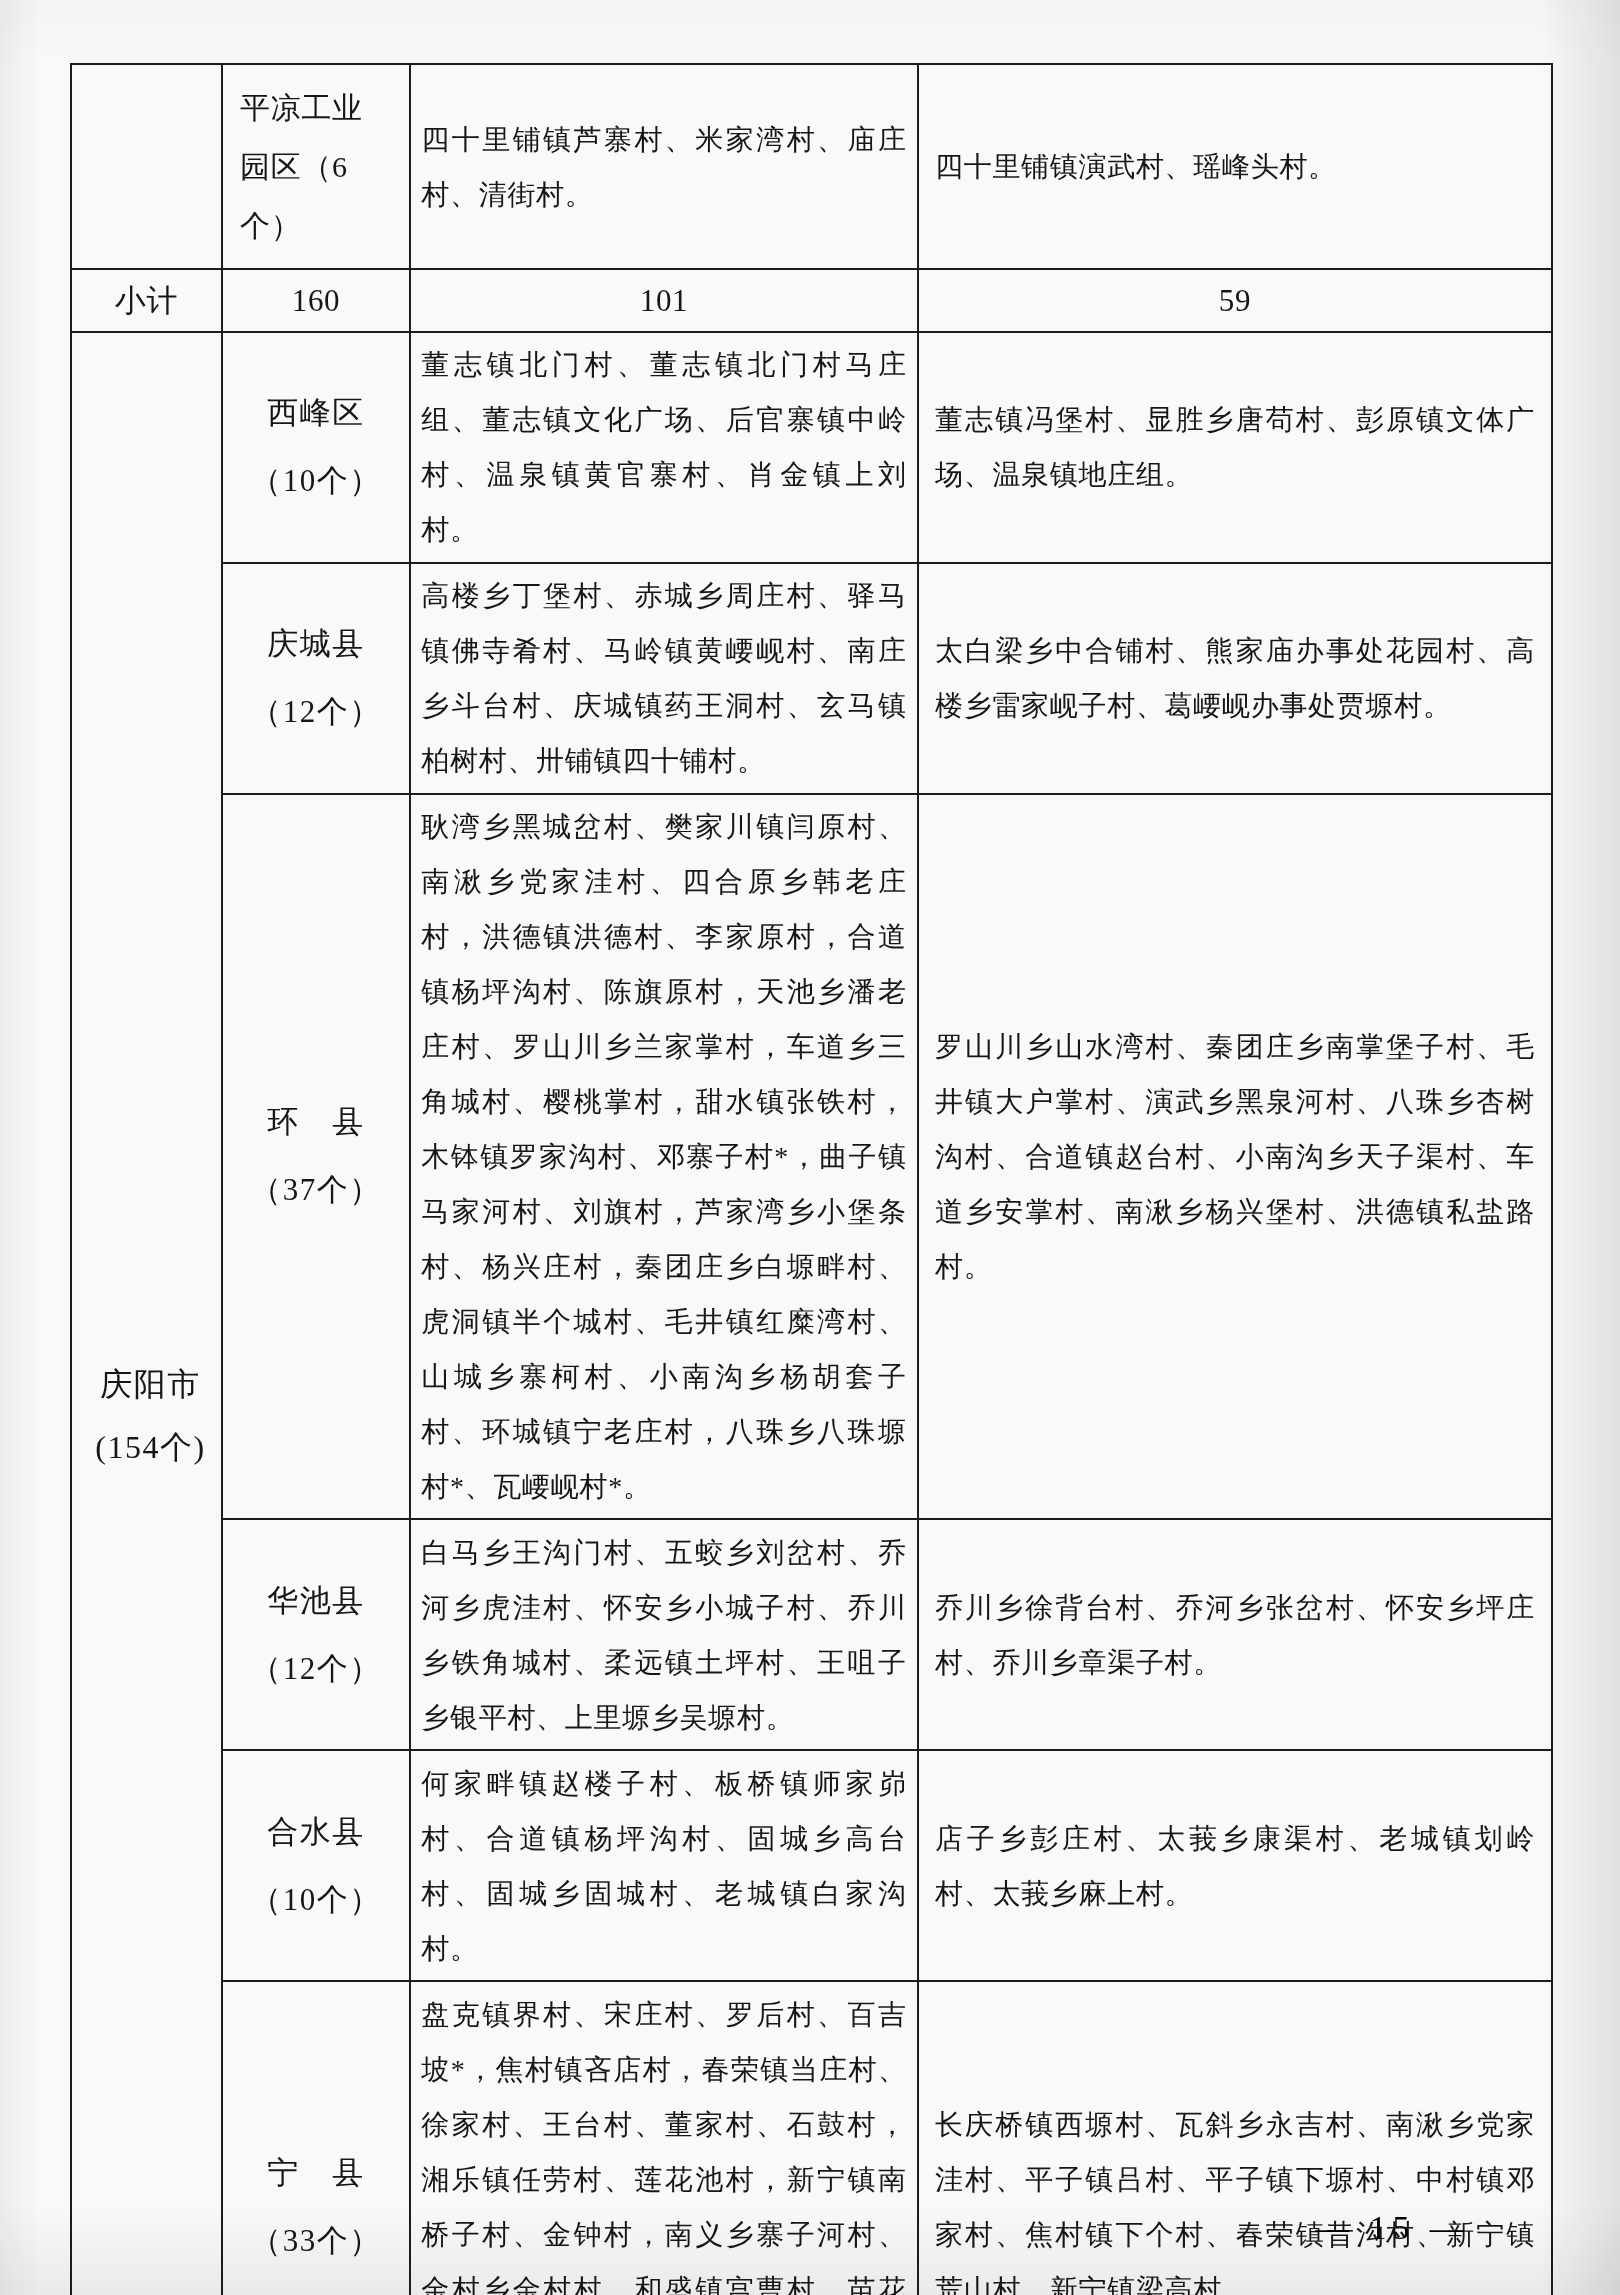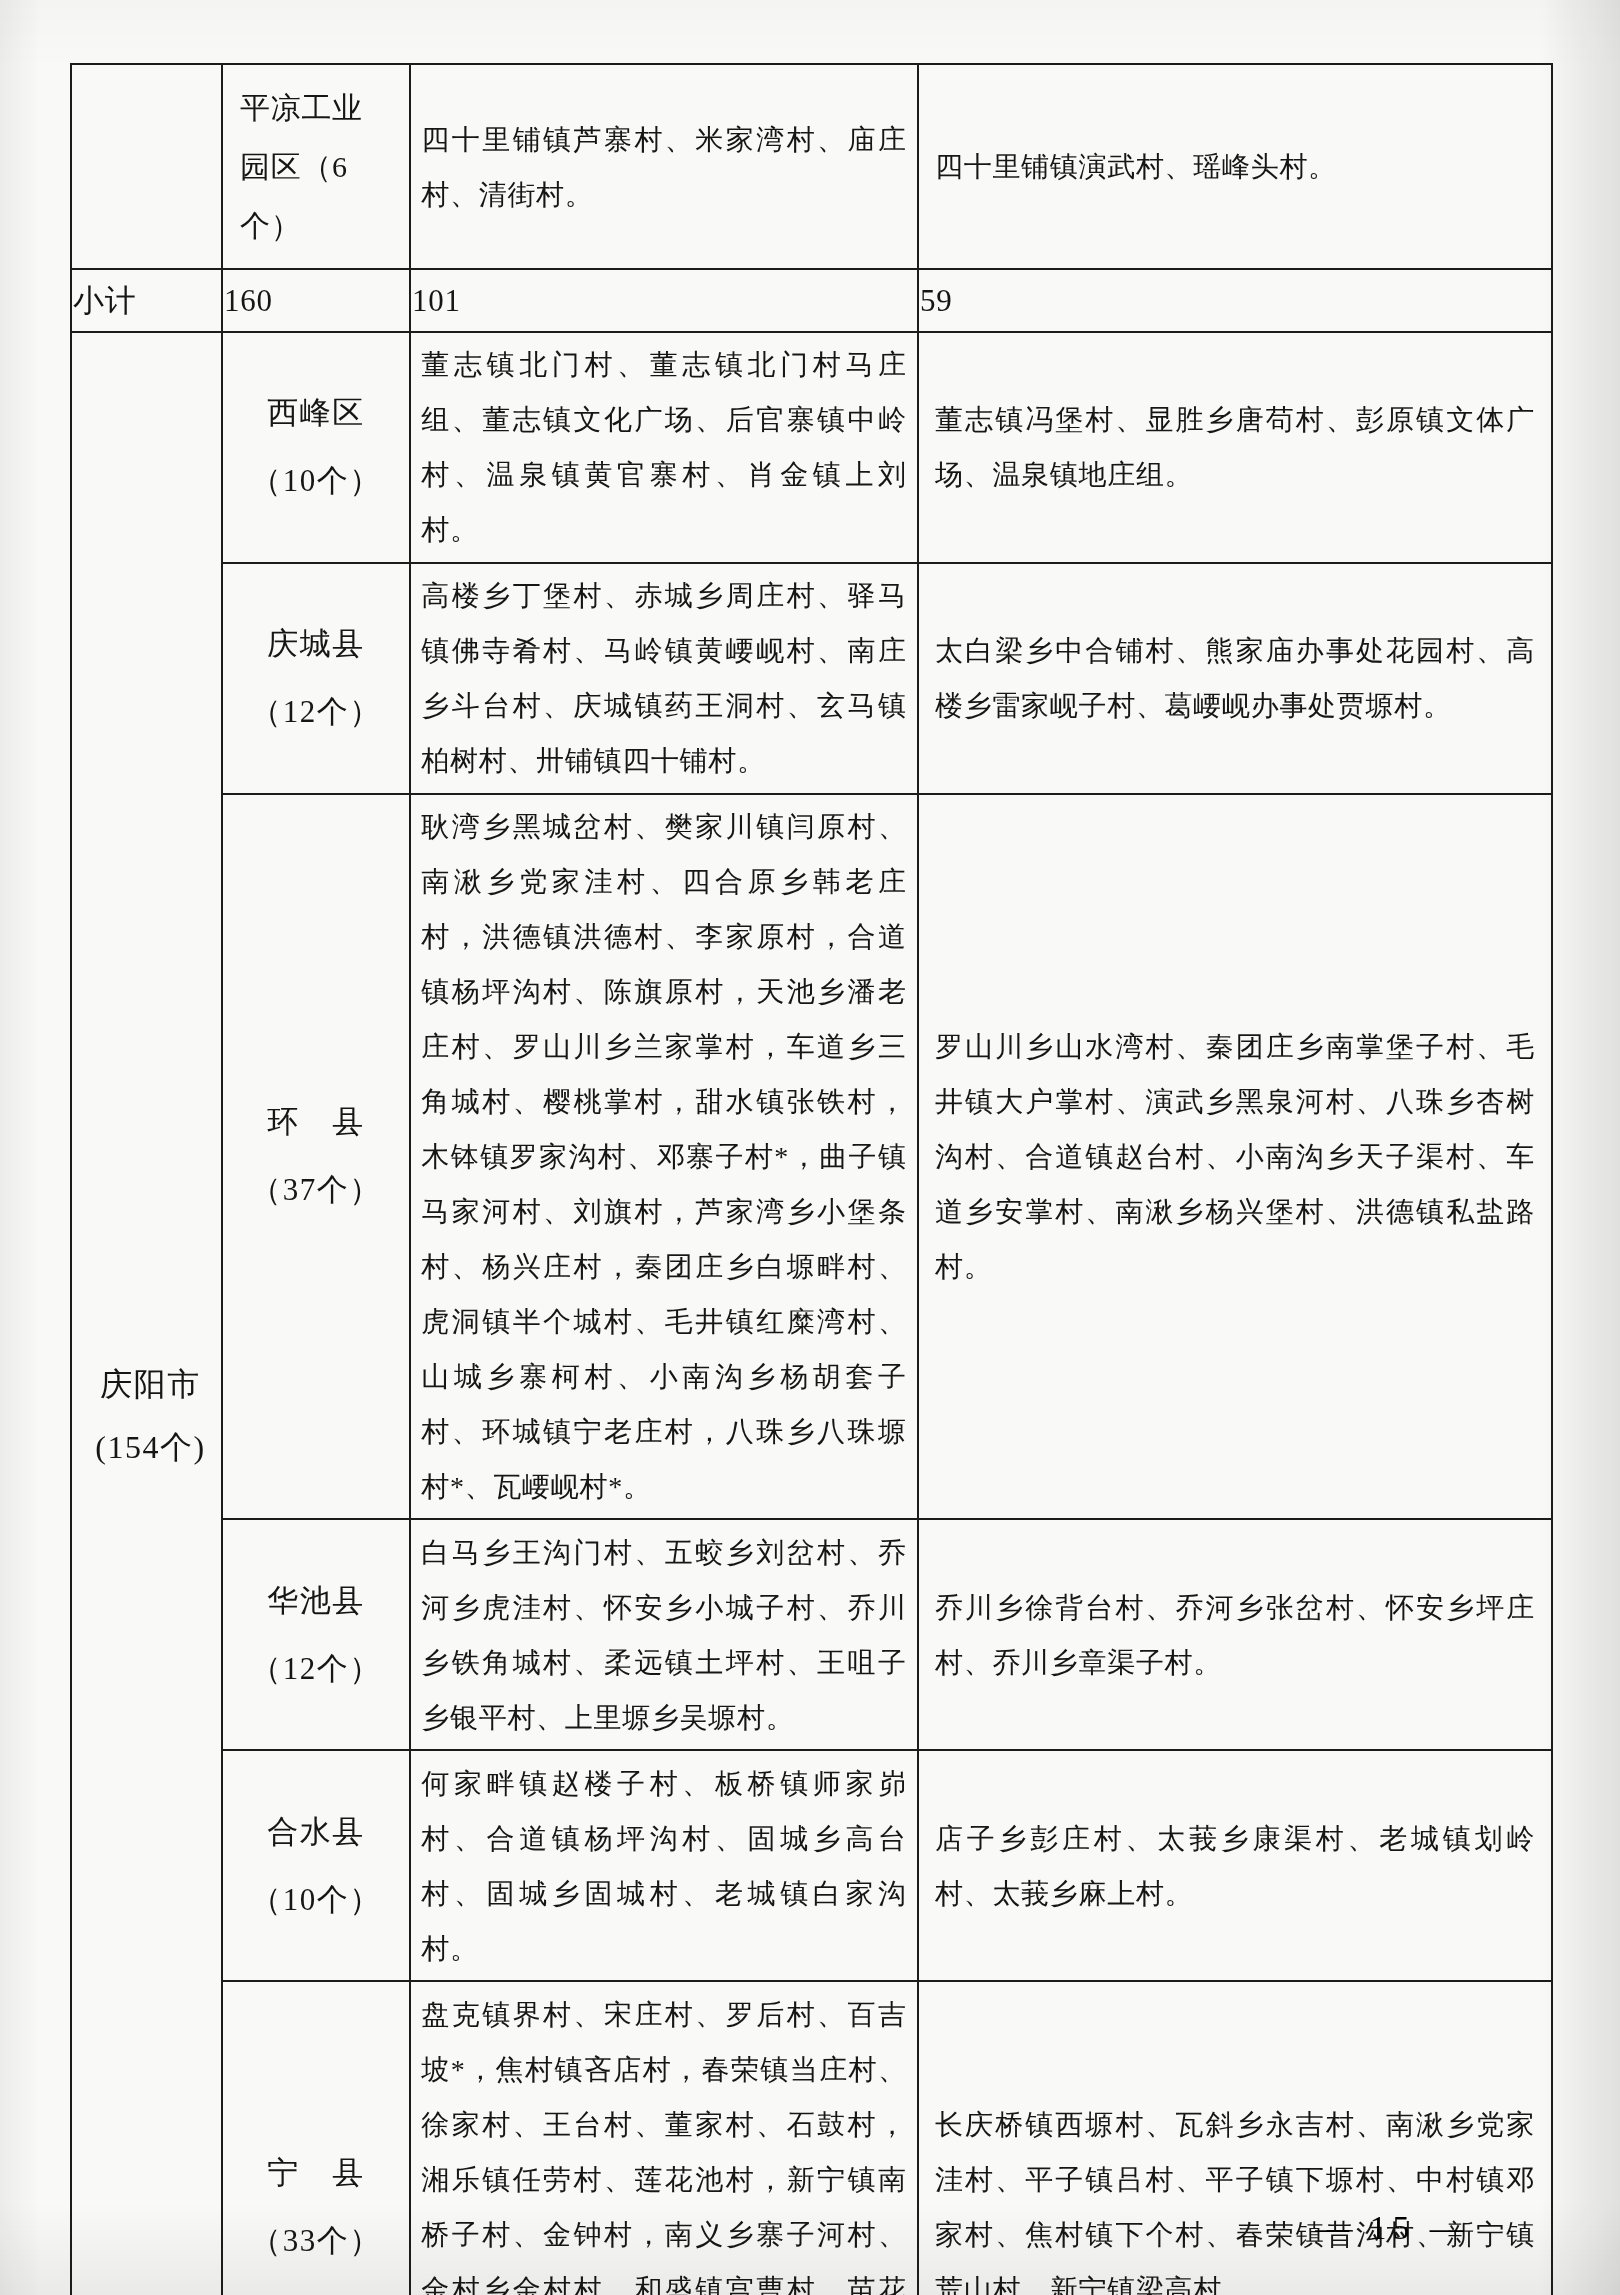--- a/index.html
+++ b/index.html
@@ -39,21 +39,21 @@
   .county-name,.county-count{display:block;font-size:31px;line-height:68px;letter-spacing:1.5px;}
   td.city{vertical-align:top;text-align:center;padding-top:68px;}
   .city-name,.city-count{display:block;font-size:32px;line-height:63px;letter-spacing:1.5px;padding-left:8px;}
 
   .carry-label{
     width:152px;margin:12px auto;font-size:30px;line-height:59px;
     text-align:left;word-break:break-all;letter-spacing:0.7px;
   }
 
   
-  tr.subtotal td{text-align:left;font-size:31px;letter-spacing:0.7px;}
+  tr.subtotal td{text-align:center;font-size:31px;letter-spacing:0.7px;}
 
   .page-footer{
     position:absolute;left:1245px;top:2209px;width:295px;
     text-align:center;font-size:34px;letter-spacing:5.9px;color:#000000;
   }
 </style>
 </head>
 <body>
 
 <table class="doc-table">

